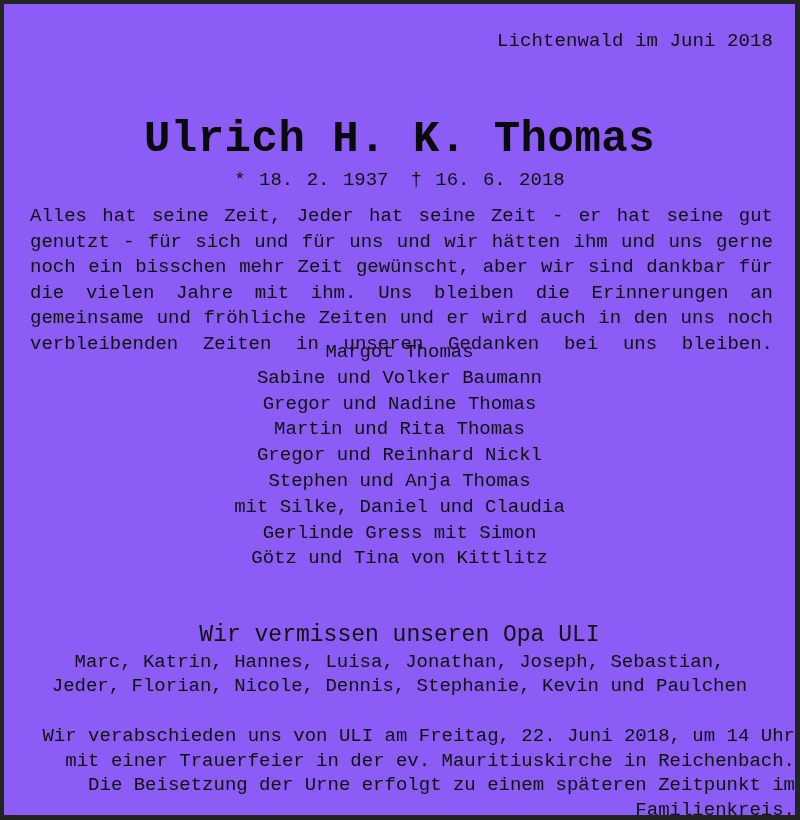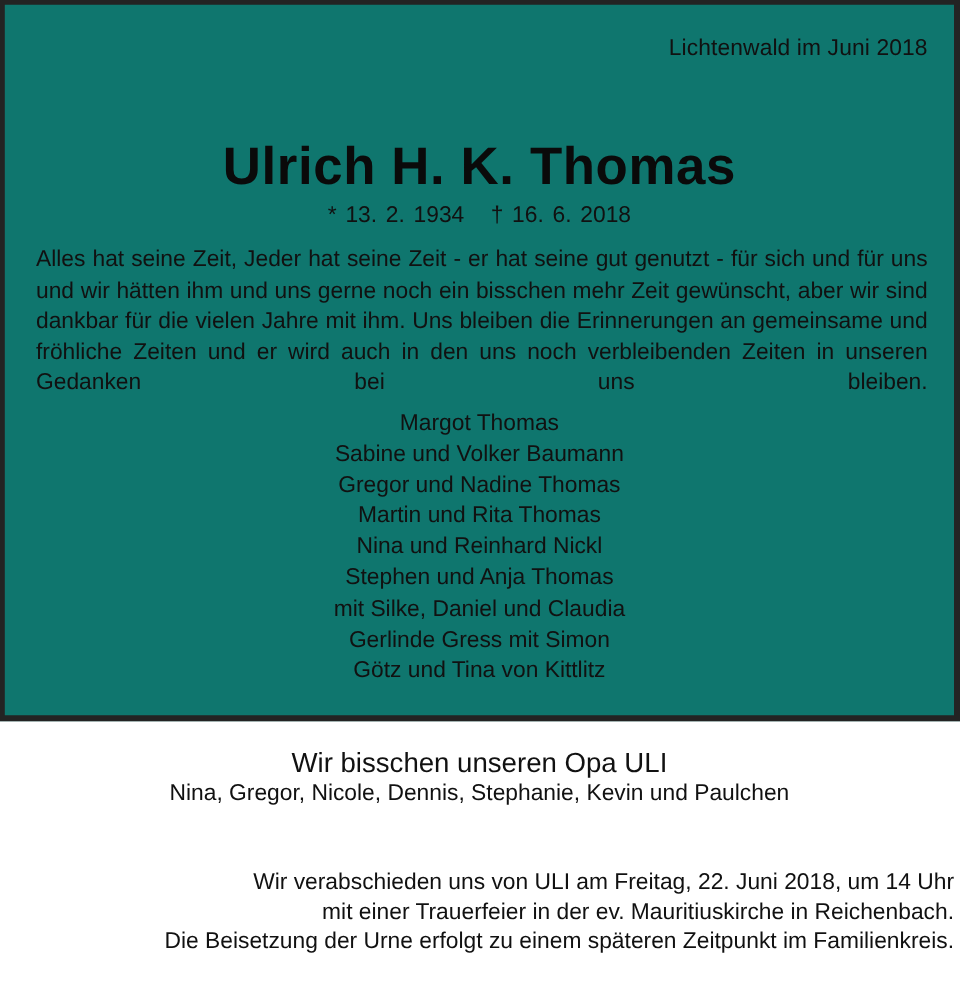--- a/index.html
+++ b/index.html
@@ -10,29 +10,29 @@
     body {
       width: 800px;
       height: 820px;
       overflow: hidden;
       position: relative;
     }
     .frame {
       position: absolute;
       left: 0; top: 0;
       width: 800px;
-      height: 601px;
+      height: 820px;
       box-sizing: border-box;
       border-left: 4px solid #232323;
       border-top: 4px solid #232323;
       border-right: 5px solid #232323;
       border-bottom: 5px solid #232323;
-      background: #0f766e;
+      background: #8b5cf6;
       color: #111111;
-      font-family: Liberation Sans, sans-serif;
+      font-family: Liberation Mono, monospace;
     }
     .place-date {
       position: absolute;
       right: 22px;
       top: 26px;
       font-size: 19px;
       letter-spacing: 0.1px;
     }
     .name {
       position: absolute;
@@ -102,47 +102,48 @@
 </head>
 <body>
 
 <div class="frame">
 
   <div class="place-date">Lichtenwald im Juni 2018</div>
 
   <div class="name">Ulrich H. K. Thomas</div>
 
   <div class="dates">
-    <span>* 13. 2. 1934</span><span class="sep"></span><span>† 16. 6. 2018</span>
+    <span>* 18. 2. 1937</span><span class="sep"></span><span>† 16. 6. 2018</span>
   </div>
 
   <div class="intro">
     <span>Alles hat seine Zeit, Jeder hat seine Zeit - er hat seine gut genutzt - für sich</span>
     <span>und für uns und wir hätten ihm und uns gerne noch ein bisschen mehr Zeit</span>
     <span>gewünscht, aber wir sind dankbar für die vielen Jahre mit ihm. Uns bleiben</span>
     <span>die Erinnerungen an gemeinsame und fröhliche Zeiten und er wird auch in</span>
     <span>den uns noch verbleibenden Zeiten in unseren Gedanken bei uns bleiben.</span>
   </div>
 
   <div class="family">
     <span class="line">Margot Thomas</span>
     <span class="line">Sabine und Volker Baumann</span>
     <span class="line">Gregor und Nadine Thomas</span>
     <span class="line">Martin und Rita Thomas</span>
-    <span class="line">Nina und Reinhard Nickl</span>
+    <span class="line">Gregor und Reinhard Nickl</span>
     <span class="line">Stephen und Anja Thomas</span>
     <span class="line">mit Silke, Daniel und Claudia</span>
     <span class="line">Gerlinde Gress mit Simon</span>
     <span class="line">Götz und Tina von Kittlitz</span>
   </div>
 
-  <div class="grandkids-heading">Wir bisschen unseren Opa ULI</div>
+  <div class="grandkids-heading">Wir vermissen unseren Opa ULI</div>
 
   <div class="grandkids">
-    <span class="line">Nina, Gregor, Nicole, Dennis, Stephanie, Kevin und Paulchen</span>
+    <span class="line">Marc, Katrin, Hannes, Luisa, Jonathan, Joseph, Sebastian,</span>
+    <span class="line">Jeder, Florian, Nicole, Dennis, Stephanie, Kevin und Paulchen</span>
   </div>
 
   <div class="service">
     <span class="line">Wir verabschieden uns von ULI am Freitag, 22. Juni 2018, um 14 Uhr</span>
     <span class="line">mit einer Trauerfeier in der ev. Mauritiuskirche in Reichenbach.</span>
     <span class="line">Die Beisetzung der Urne erfolgt zu einem späteren Zeitpunkt im Familienkreis.</span>
   </div>
 
 </div>
 

